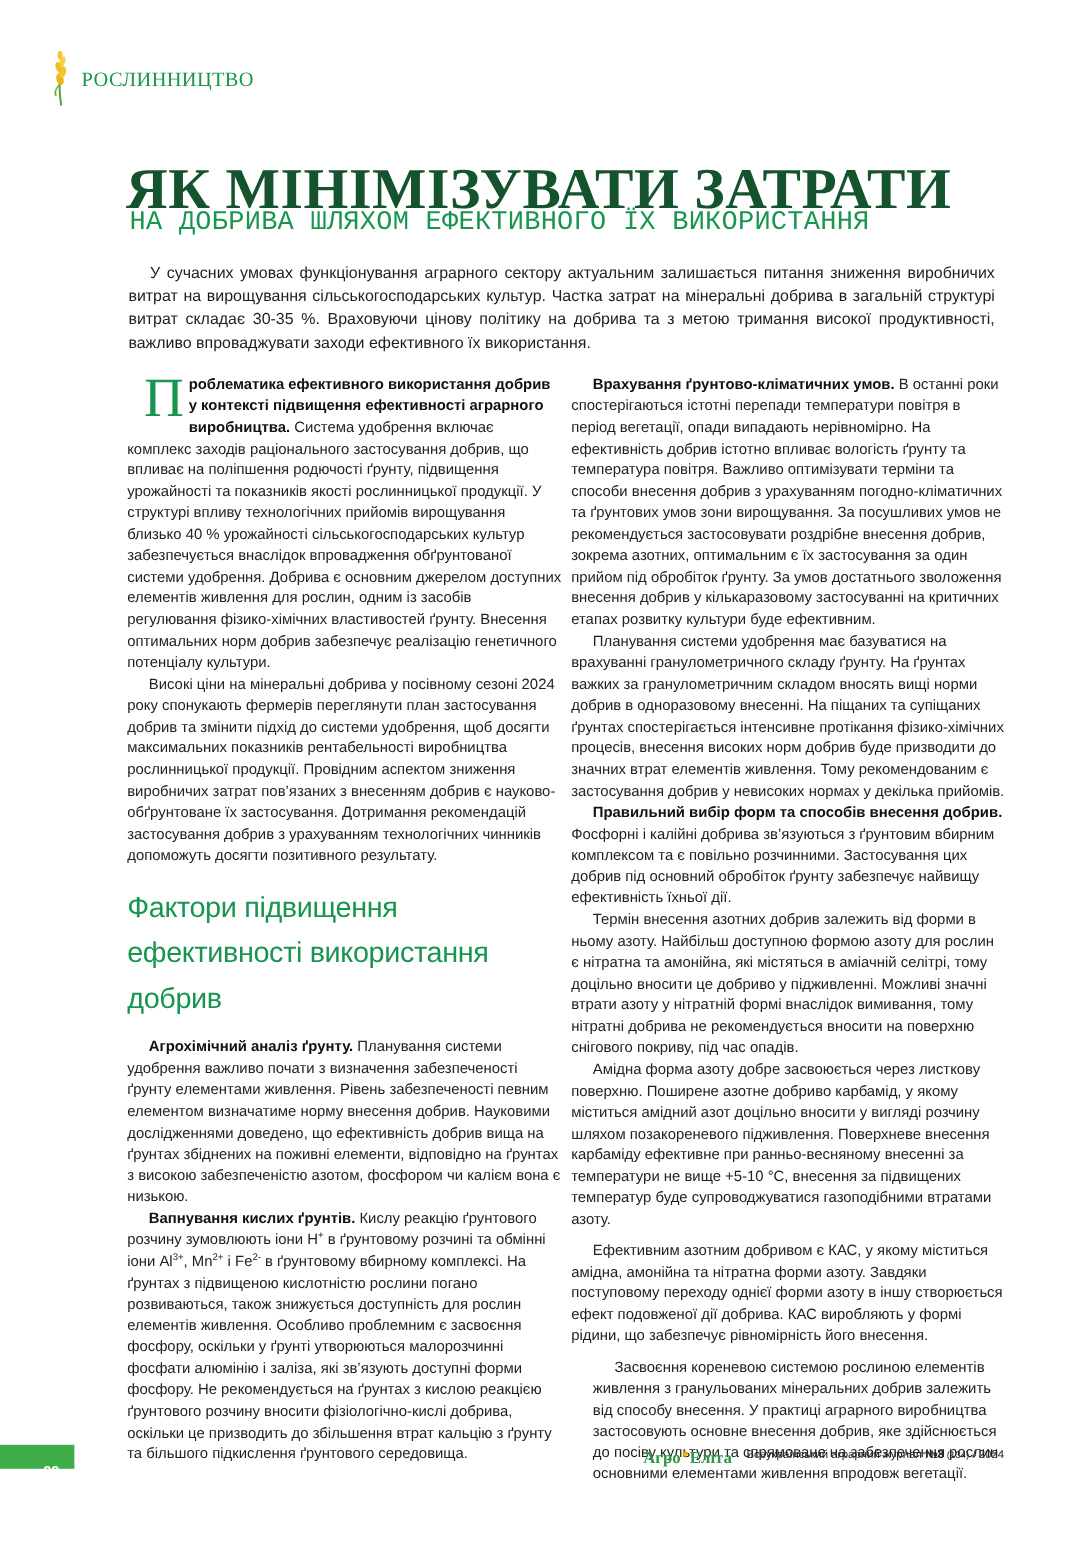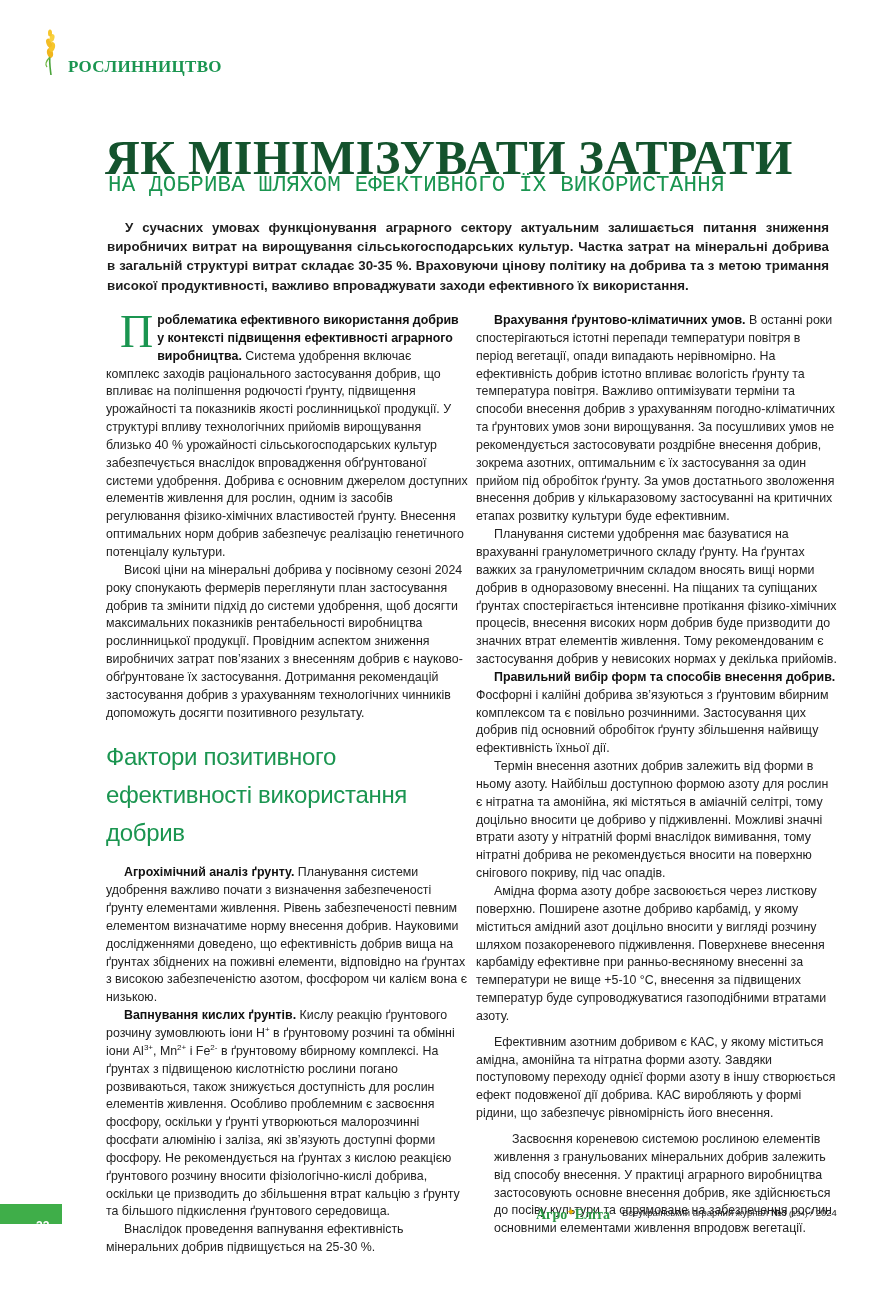--- a/index.html
+++ b/index.html
@@ -1,22 +1,22 @@
 <!DOCTYPE html>
 <html><head>
 <meta charset="utf-8">
 <style>
   html, body { margin:0; padding:0; background:#ffffff; }
   body { width:892px; height:1296px; position:relative; overflow:hidden; font-family:"Liberation Sans", sans-serif; color:#1e1e1e; }
-  .section-tag { position:absolute; left:40px; top:27px; height:50px; display:flex; align-items:flex-end;font-weight:bold; }
+  .section-tag { position:absolute; left:40px; top:40px; height:50px; display:flex; align-items:center; }
   .wheat { width:22px; height:50px; display:block; }
   .section-label { font-family:"Liberation Serif", serif; color:#1a9550; font-size:17px; letter-spacing:0.3px; margin-left:6px; margin-top:4px; }
   .title { position:absolute; left:105px; top:96px; width:730px; font-family:"Liberation Serif", serif; color:#14532d; font-size:48px; letter-spacing:0.5px; white-space:nowrap; line-height:60px; }
   .subtitle { position:absolute; left:108px; top:168px; width:730px; font-family:Liberation Mono, monospace; color:#1a9550; font-size:22.5px; letter-spacing:0.2px; white-space:nowrap; line-height:34px; }
-  .lead { position:absolute; left:107px; top:218px; width:722px; font-size:13.3px; font-weight:bold; line-height:19.2px; text-align:justify; text-indent:18px; color:#1e1e1e; }
+  .lead { position:absolute; left:107px; top:218px; width:722px; font-size:13.3px; font-weight:normal; line-height:19.2px; text-align:justify; text-indent:18px; color:#1e1e1e; }
   .col { position:absolute; top:312px; width:362px; font-size:12.4px; line-height:17.85px; color:#222; }
   .col.left { left:106px; }
   .col.right { left:476px; top:312px; }
   .col p { margin:0; text-indent:18px; text-align:left; }
   .col p.noindent { text-indent:0; }
   .col b { font-weight:bold; color:#111; }
   .dropcap { float:left; font-family:"Liberation Serif", serif; color:#1a9550; font-size:46px; line-height:40px; margin:0 4px -2px 14px; padding-top:0; }
   .h2 { font-family:"Liberation Sans Narrow","Liberation Sans", sans-serif; color:#1a9550; font-size:24px; line-height:38px; margin:16px 0 12px 0; font-weight:normal; letter-spacing:-0.3px; }
   sup { font-size:8px; line-height:0; }
   .footer-bar { position:absolute; left:0; top:1204px; width:62px; height:20px; background:#3fae49; }
@@ -46,30 +46,29 @@
 <h1 class="title">ЯК МІНІМІЗУВАТИ ЗАТРАТИ</h1>
 <div class="subtitle">НА ДОБРИВА ШЛЯХОМ ЕФЕКТИВНОГО ЇХ ВИКОРИСТАННЯ</div>
 
 <div class="lead">У сучасних умовах функціонування аграрного сектору актуальним залишається питання зниження виробничих витрат на вирощування сільськогосподарських культур. Частка затрат на мінеральні добрива в загальній структурі витрат складає 30-35 %. Враховуючи цінову політику на добрива та з метою тримання високої продуктивності, важливо впроваджувати заходи ефективного їх використання.</div>
 
 <div class="col left">
   <p class="noindent">
     <span class="dropcap">П</span><b>роблематика ефективного використання добрив у контексті підвищення ефективності аграрного виробництва.</b><span> Система удобрення включає комплекс заходів раціонального застосування добрив, що впливає на поліпшення родючості ґрунту, підвищення урожайності та показників якості рослинницької продукції. У структурі впливу технологічних прийомів вирощування близько 40 % урожайності сільськогосподарських культур забезпечується внаслідок впровадження обґрунтованої системи удобрення. Добрива є основним джерелом доступних елементів живлення для рослин, одним із засобів регулювання фізико-хімічних властивостей ґрунту. Внесення оптимальних норм добрив забезпечує реалізацію генетичного потенціалу культури.</span>
   </p>
   <p>Високі ціни на мінеральні добрива у посівному сезоні 2024 року спонукають фермерів переглянути план застосування добрив та змінити підхід до системи удобрення, щоб досягти максимальних показників рентабельності виробництва рослинницької продукції. Провідним аспектом зниження виробничих затрат пов’язаних з внесенням добрив є науково-обґрунтоване їх застосування. Дотримання рекомендацій застосування добрив з урахуванням технологічних чинників допоможуть досягти позитивного результату.</p>
-  <h2 class="h2">Фактори позитивного ефективності використання добрив</h2>
+  <h2 class="h2">Фактори підвищення ефективності використання добрив</h2>
   <p><b>Агрохімічний аналіз ґрунту.</b><span> Планування системи удобрення важливо почати з визначення забезпеченості ґрунту елементами живлення. Рівень забезпеченості певним елементом визначатиме норму внесення добрив. Науковими дослідженнями доведено, що ефективність добрив вища на ґрунтах збіднених на поживні елементи, відповідно на ґрунтах з високою забезпеченістю азотом, фосфором чи калієм вона є низькою.</span></p>
   <p><b>Вапнування кислих ґрунтів.</b><span> Кислу реакцію ґрунтового розчину зумовлюють іони H</span><sup>+</sup><span> в ґрунтовому розчині та обмінні іони Al</span><sup>3+</sup><span>, Mn</span><sup>2+</sup><span> і Fe</span><sup>2-</sup><span> в ґрунтовому вбирному комплексі. На ґрунтах з підвищеною кислотністю рослини погано розвиваються, також знижується доступність для рослин елементів живлення. Особливо проблемним є засвоєння фосфору, оскільки у ґрунті утворюються малорозчинні фосфати алюмінію і заліза, які зв’язують доступні форми фосфору. Не рекомендується на ґрунтах з кислою реакцією ґрунтового розчину вносити фізіологічно-кислі добрива, оскільки це призводить до збільшення втрат кальцію з ґрунту та більшого підкислення ґрунтового середовища.</span></p>
-  <p>Внаслідок проведення вапнування ефективність мінеральних добрив підвищується на 25-30 %.</p>
 </div>
 
 <div class="col right">
   <p><b>Врахування ґрунтово-кліматичних умов.</b><span> В останні роки спостерігаються істотні перепади температури повітря в період вегетації, опади випадають нерівномірно. На ефективність добрив істотно впливає вологість ґрунту та температура повітря. Важливо оптимізувати терміни та способи внесення добрив з урахуванням погодно-кліматичних та ґрунтових умов зони вирощування. За посушливих умов не рекомендується застосовувати роздрібне внесення добрив, зокрема азотних, оптимальним є їх застосування за один прийом під обробіток ґрунту. За умов достатнього зволоження внесення добрив у кількаразовому застосуванні на критичних етапах розвитку культури буде ефективним.</span></p>
   <p>Планування системи удобрення має базуватися на врахуванні гранулометричного складу ґрунту. На ґрунтах важких за гранулометричним складом вносять вищі норми добрив в одноразовому внесенні. На піщаних та супіщаних ґрунтах спостерігається інтенсивне протікання фізико-хімічних процесів, внесення високих норм добрив буде призводити до значних втрат елементів живлення. Тому рекомендованим є застосування добрив у невисоких нормах у декілька прийомів.</p>
-  <p><b>Правильний вибір форм та способів внесення добрив.</b><span> Фосфорні і калійні добрива зв’язуються з ґрунтовим вбирним комплексом та є повільно розчинними. Застосування цих добрив під основний обробіток ґрунту збільшення найвищу ефективність їхньої дії.</span></p>
+  <p><b>Правильний вибір форм та способів внесення добрив.</b><span> Фосфорні і калійні добрива зв’язуються з ґрунтовим вбирним комплексом та є повільно розчинними. Застосування цих добрив під основний обробіток ґрунту забезпечує найвищу ефективність їхньої дії.</span></p>
   <p>Термін внесення азотних добрив залежить від форми в ньому азоту. Найбільш доступною формою азоту для рослин є нітратна та амонійна, які містяться в аміачній селітрі, тому доцільно вносити це добриво у підживленні. Можливі значні втрати азоту у нітратній формі внаслідок вимивання, тому нітратні добрива не рекомендується вносити на поверхню снігового покриву, під час опадів.</p>
   <p>Амідна форма азоту добре засвоюється через листкову поверхню. Поширене азотне добриво карбамід, у якому міститься амідний азот доцільно вносити у вигляді розчину шляхом позакореневого підживлення. Поверхневе внесення карбаміду ефективне при ранньо-весняному внесенні за температури не вище  +5-10 °С, внесення за підвищених температур буде супроводжуватися газоподібними втратами азоту.</p>
   <p style="margin-top:8px;">Ефективним азотним добривом є КАС, у якому міститься амідна, амонійна та нітратна форми азоту. Завдяки поступовому переходу однієї форми азоту в іншу створюється ефект подовженої дії добрива. КАС виробляють у формі рідини, що забезпечує рівномірність його внесення.</p>
   <p style="margin-top:8px;margin-left:18px;">Засвоєння кореневою системою рослиною елементів живлення з гранульованих мінеральних добрив залежить від способу внесення. У практиці аграрного виробництва застосовують основне внесення добрив, яке здійснюється до посіву культури та спрямоване на забезпечення рослин основними елементами живлення впродовж вегетації.</p>
 </div>
 
 <div class="footer-bar"></div>
 <div class="page-num">22</div>
 <div class="footer-brand"><span>Агро</span><span class="star">✦</span><span>Еліта</span></div>
 <div class="footer-journal"><span>Всеукраїнський аграрний журнал </span><span class="num">№3</span><span class="small"> (134)</span><span> / 2024</span></div>

